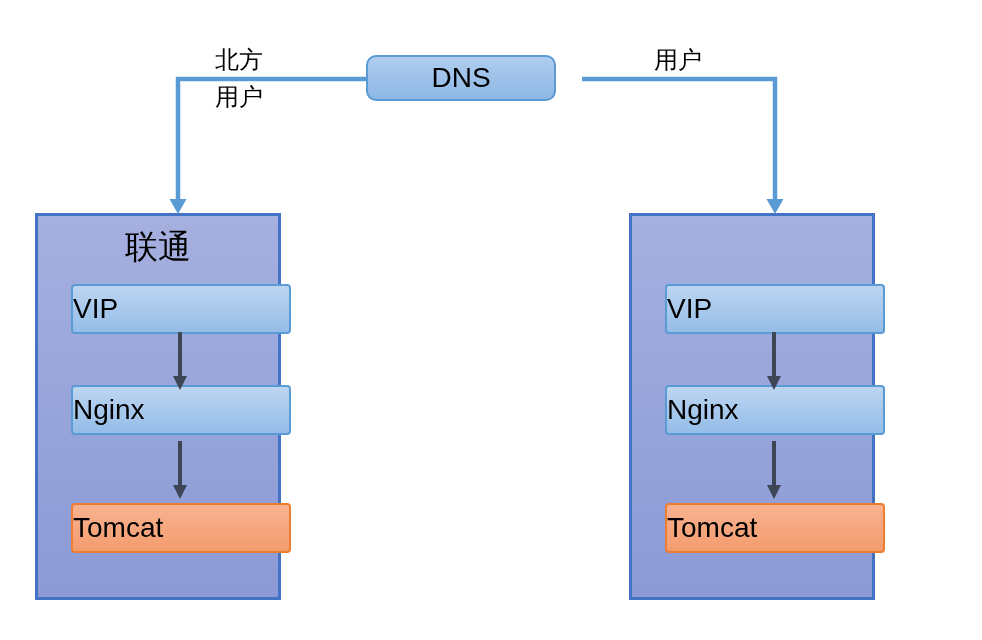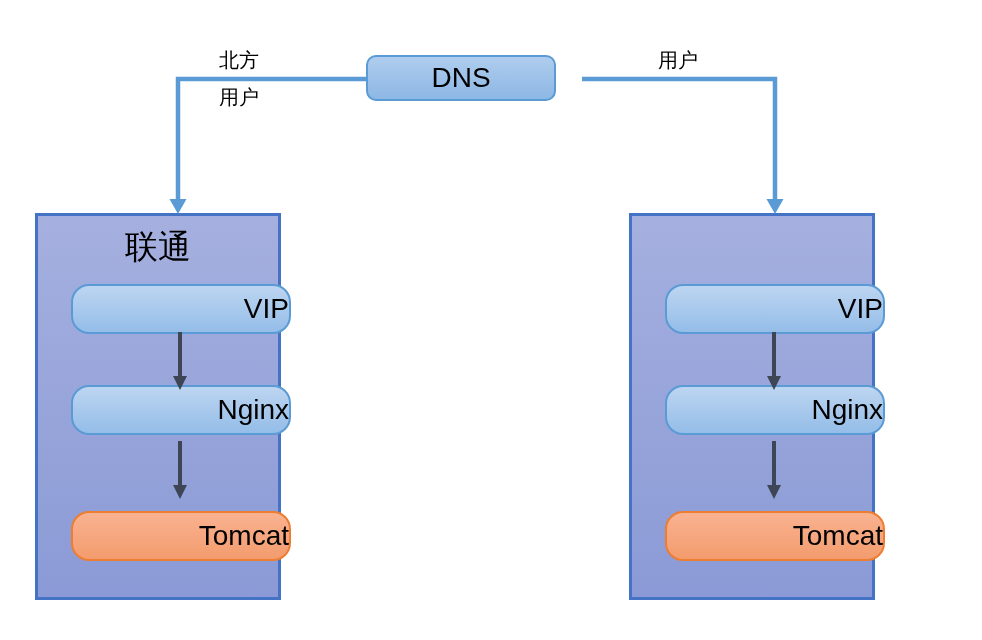--- a/index.html
+++ b/index.html
@@ -35,21 +35,21 @@
     box-sizing:border-box;
     font-size:28px;color:var(--text-color);
     z-index:3;
   }
   
   .edge-label{
     position:absolute;
     width:76px;top:42px;
     text-align:center;
     font-family:"DejaVu Serif", serif;
-    font-size:20px;line-height:37px;
+    font-size:24px;line-height:37px;
     color:var(--text-color);
     z-index:4;
   }
   .edge-label.north{left:201px;}
   .edge-label.south{left:640px;}
   
   .cluster{
     position:absolute;
     top:213px;width:246px;height:387px;
     border:3px solid var(--cluster-border);
@@ -63,33 +63,32 @@
     position:absolute;
     left:0;top:12px;width:100%;
     text-align:center;
     font-family:"DejaVu Serif", serif;
     font-size:33px;line-height:38px;
     color:var(--text-color);
   }
   .node{
     position:absolute;
     left:33px;width:220px;height:50px;
-    border-radius:18px;
-    display:flex;align-items:center;justify-content:flex-end;
+    border-radius:4px;
+    display:flex;align-items:center;justify-content:flex-start;
     box-sizing:border-box;
     font-size:28px;color:var(--text-color);
   }
   .node.blue{
     border:2px solid var(--blue-node-border);
     background:linear-gradient(180deg,var(--blue-node-fill-top) 0%,var(--blue-node-fill-bottom) 100%);
   }
   .node.orange{
     border:2px solid var(--orange-node-border);
     background:linear-gradient(180deg,var(--orange-node-fill-top) 0%,var(--orange-node-fill-bottom) 100%);
-    margin-top:8px;
   }
   .node.vip{top:68px;}
   .node.nginx{top:169px;}
   .node.tomcat{top:287px;}
   
   .connectors{
     position:absolute;left:0;top:0;width:982px;height:640px;
     z-index:2;pointer-events:none;
   }
 </style>

